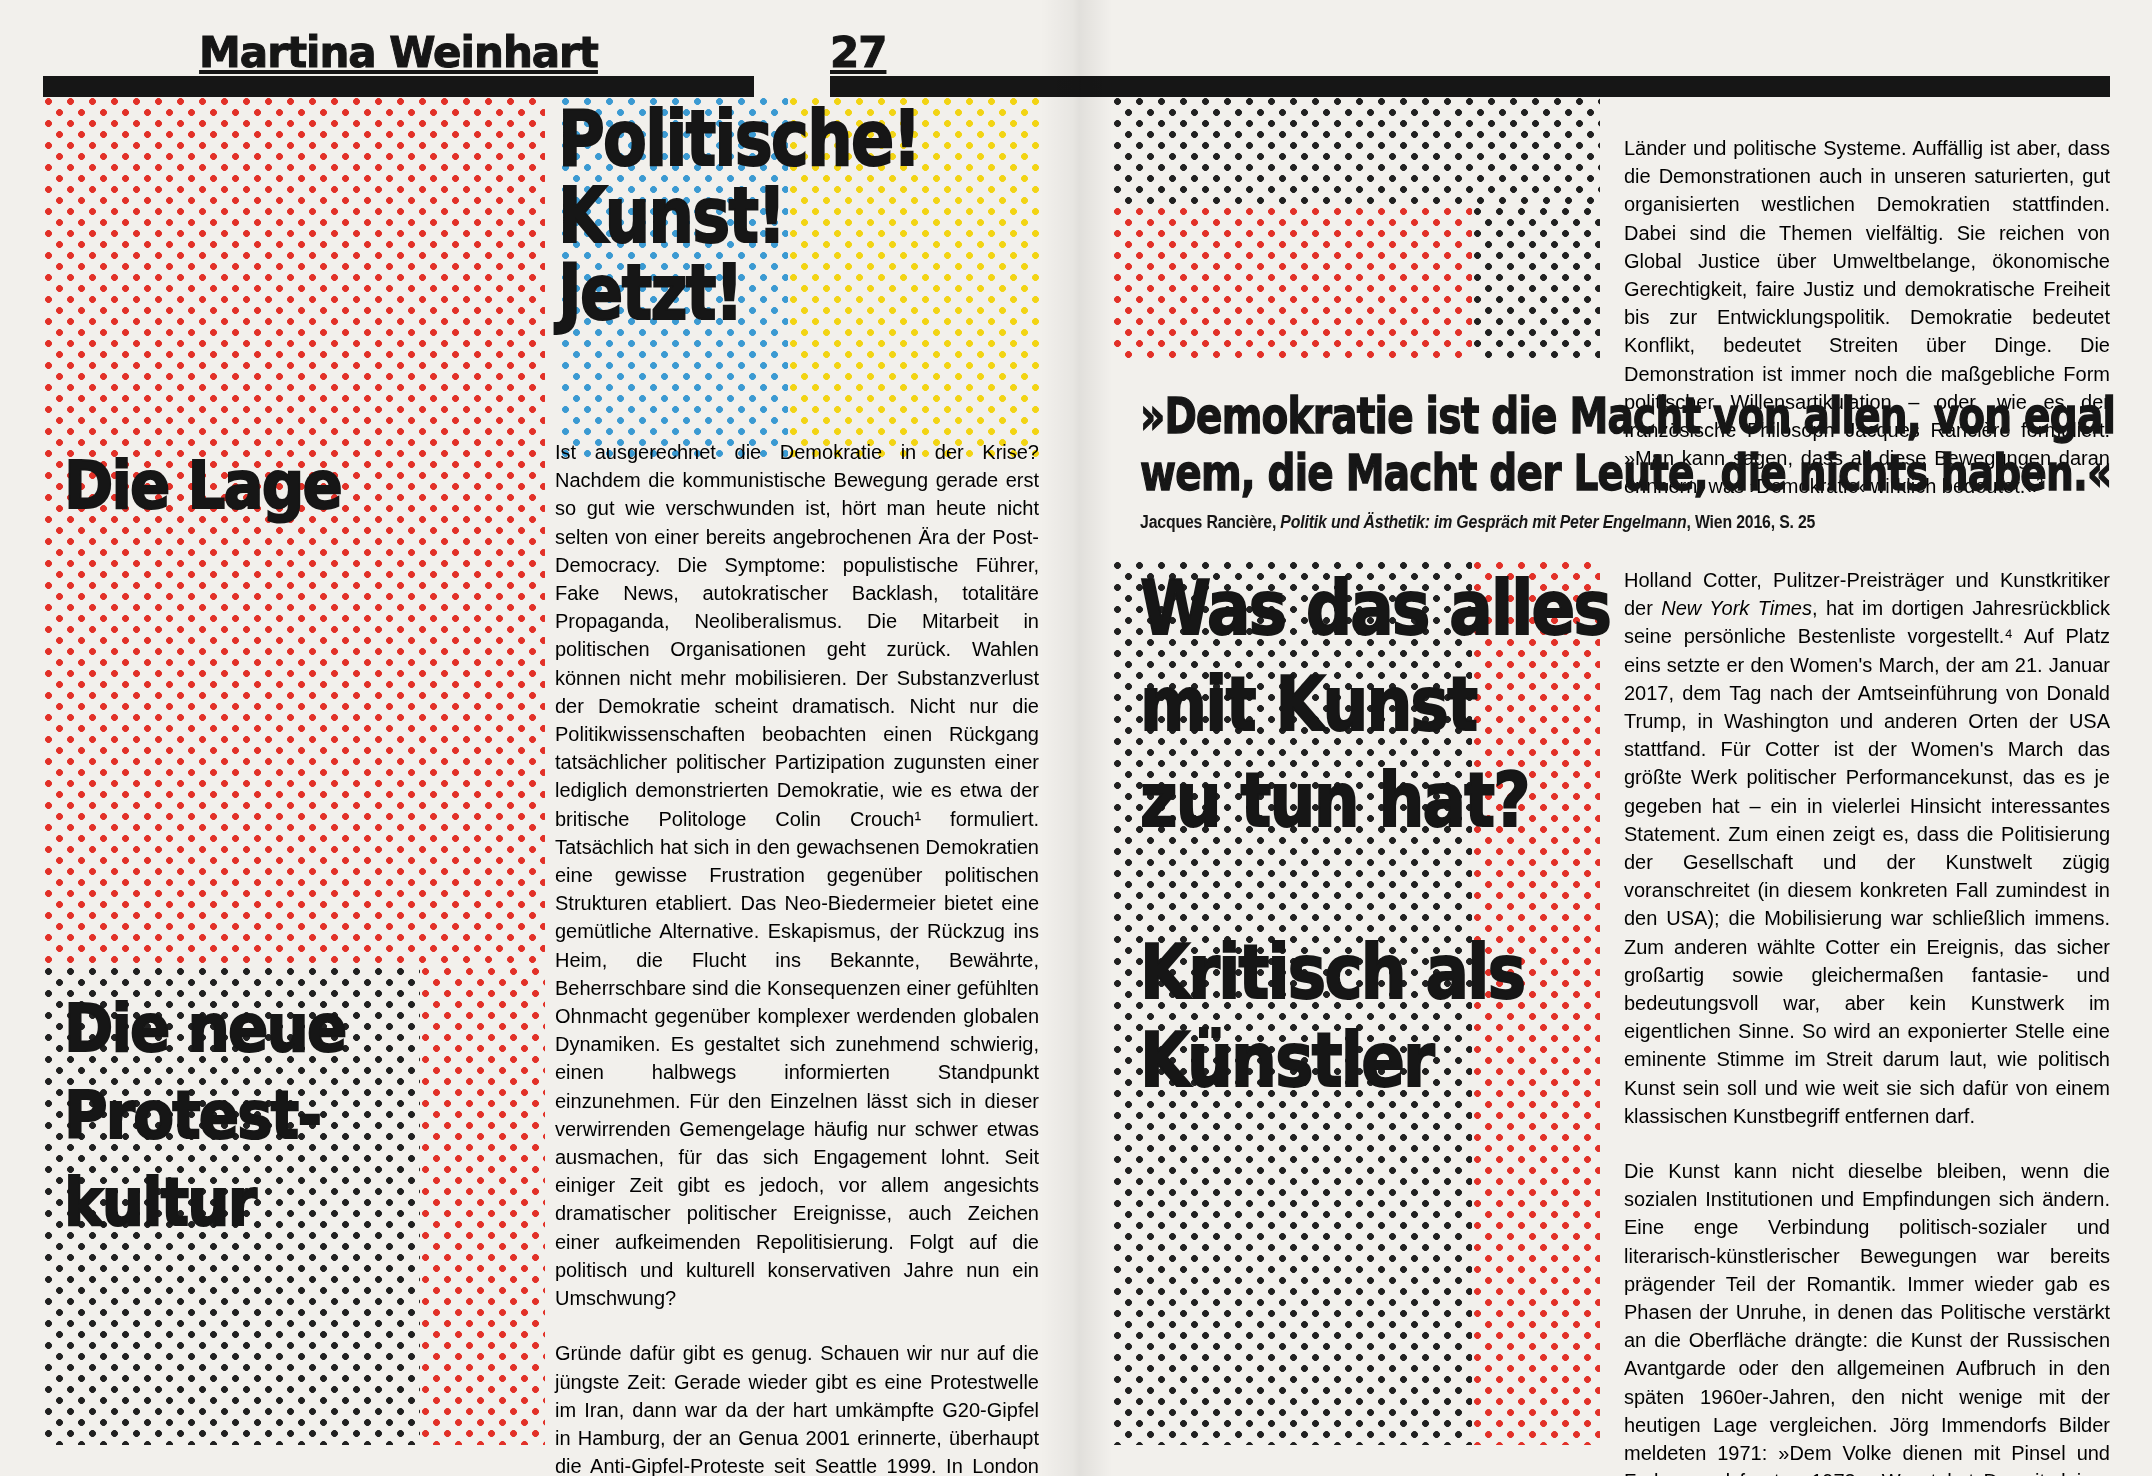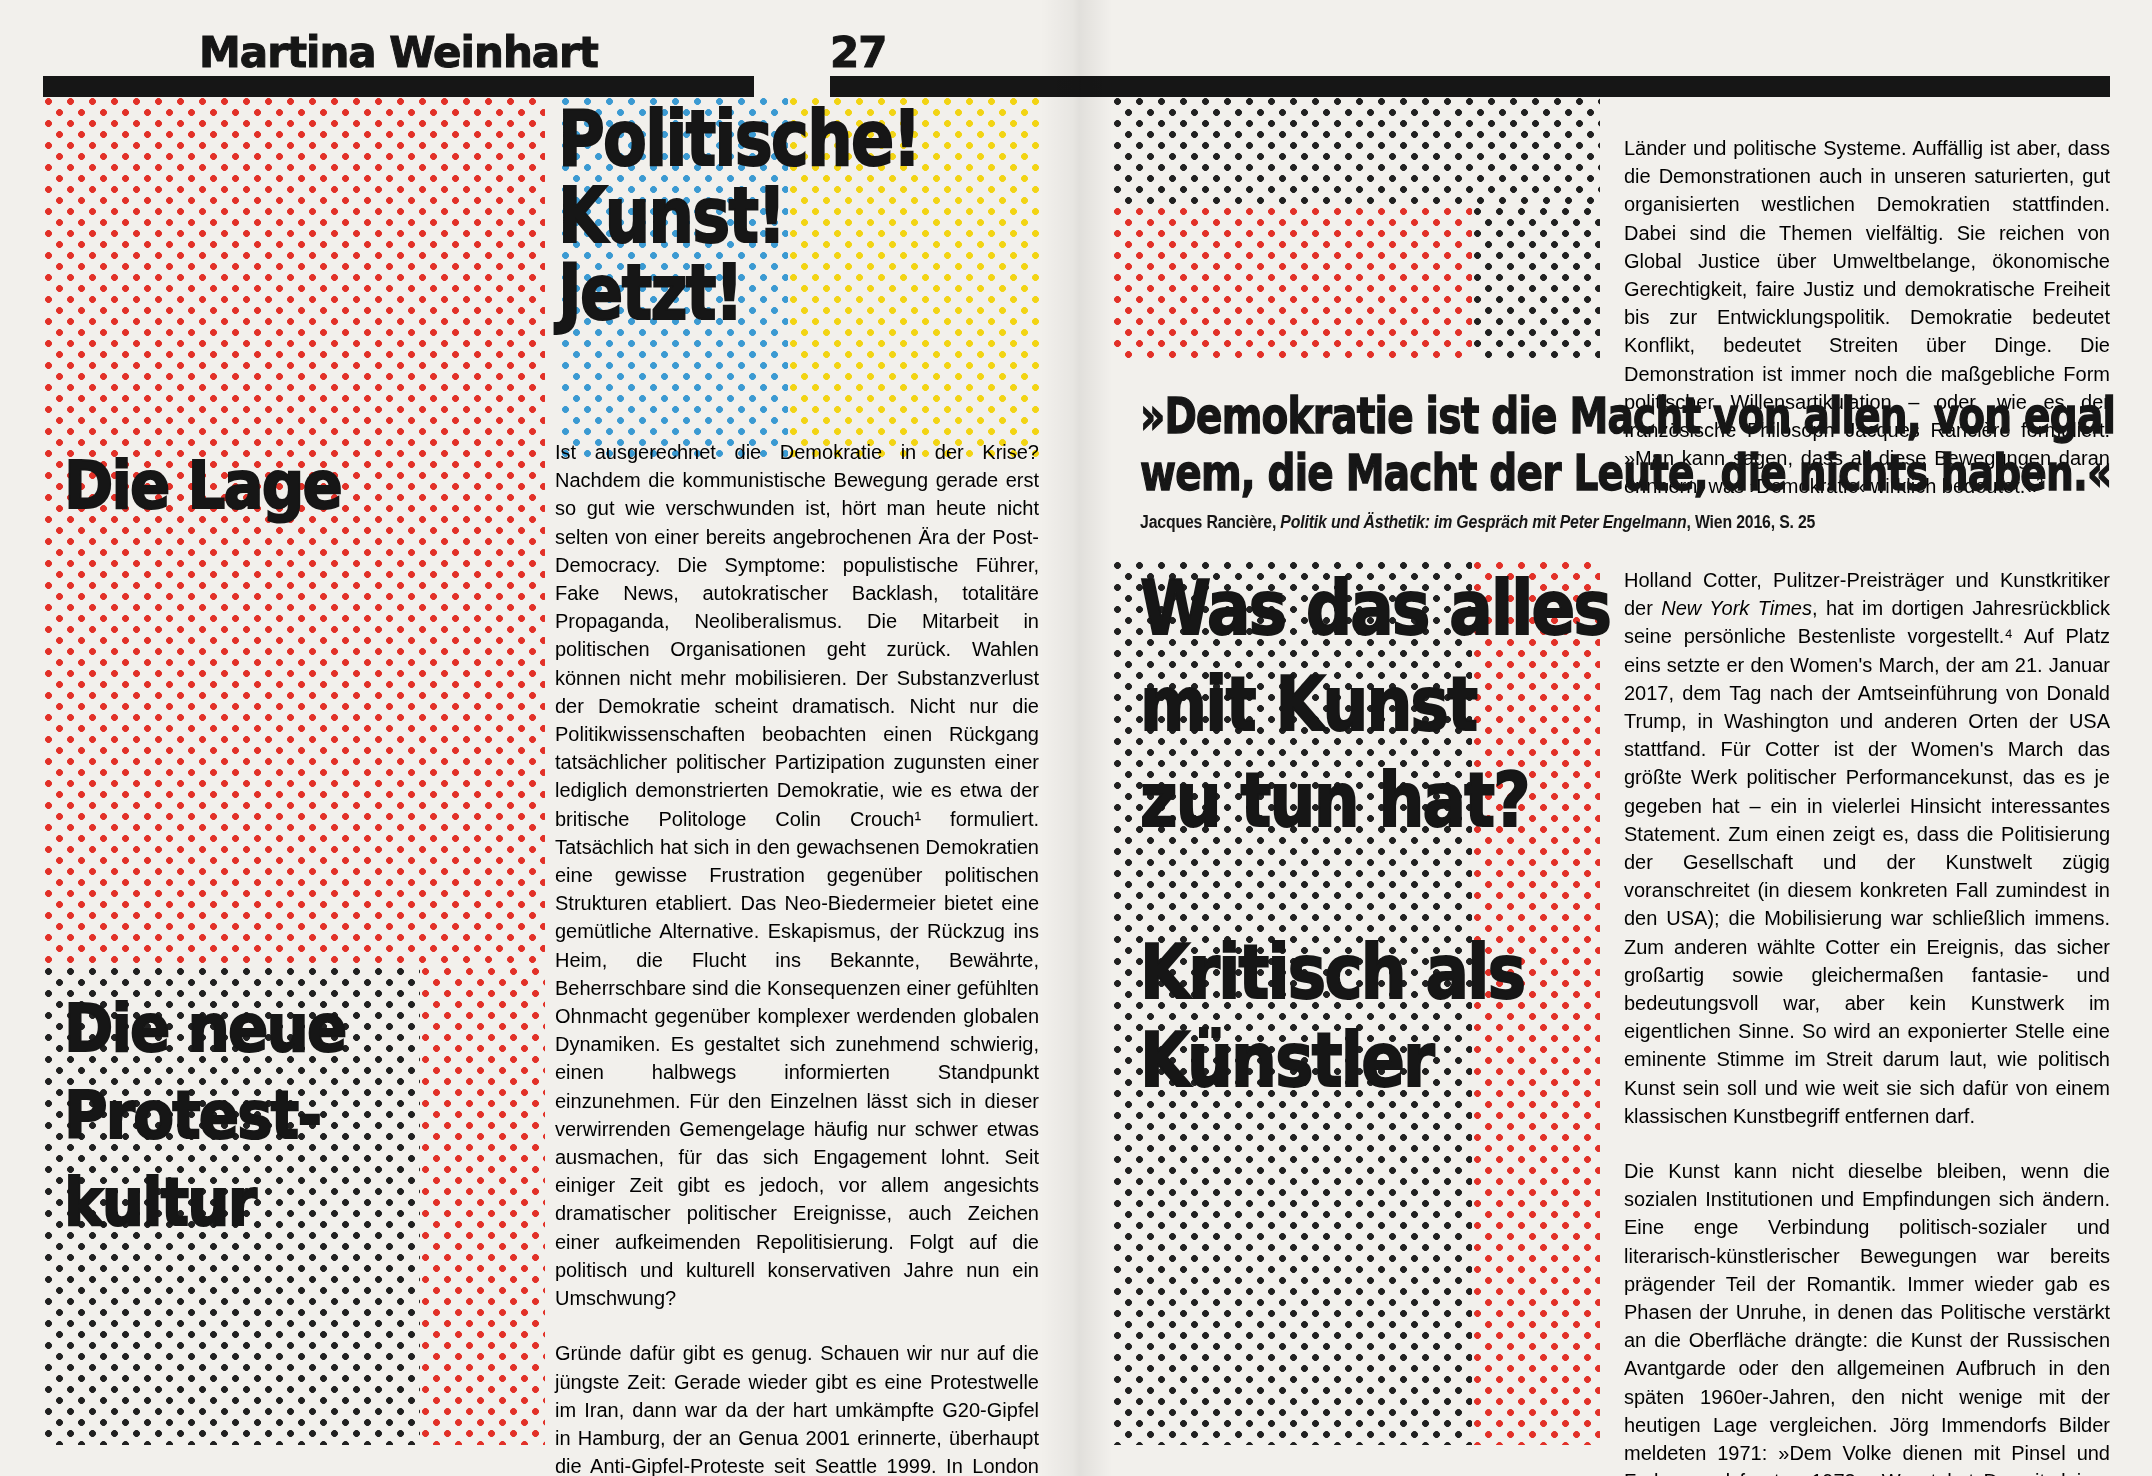--- a/index.html
+++ b/index.html
@@ -33,20 +33,21 @@
     -webkit-text-stroke:2px var(--ink,#161616);
     transform-origin:left top;
     white-space:nowrap;
   }
   .header-type{
     position:absolute;
     font-family:"DejaVu Sans",sans-serif;
     font-weight:bold;
     font-size:42px;
     letter-spacing:-1px;
+    text-decoration:underline;
     -webkit-text-stroke:1px var(--ink,#161616);
   }
   .bodycopy{
     position:absolute;
     font-size:20px;
     line-height:28.2px;
     text-align:justify;
     hyphens:auto;
     color:#000000;
   }

